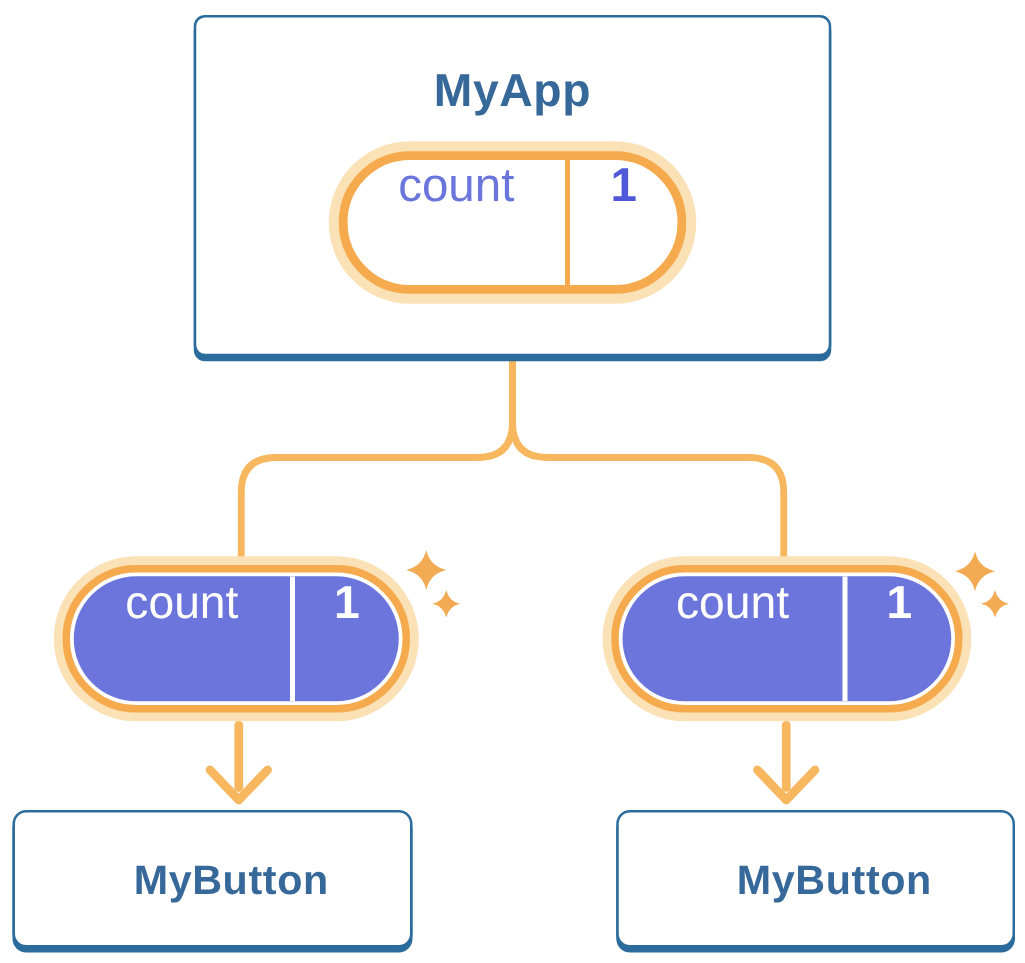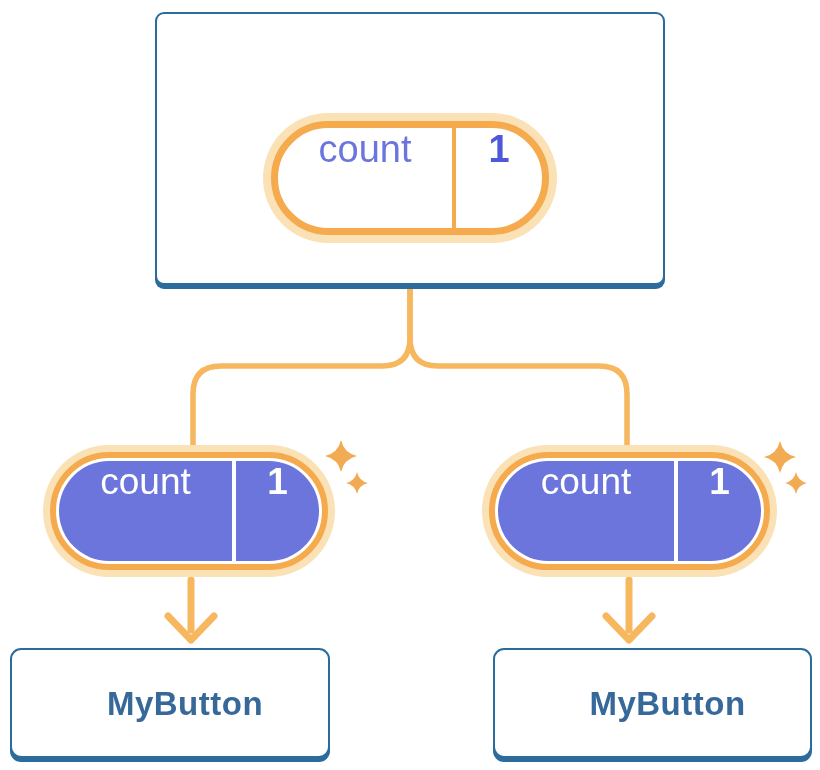--- a/index.html
+++ b/index.html
@@ -101,20 +101,21 @@
       <path class="sparkle" d="M357 472 Q359 481 368 483 Q359 485 357 494 Q355 485 346 483 Q355 481 357 472 Z"></path>
     </g>
 
     <g>
       <path class="sparkle" d="M780 441 Q783 454 796 457 Q783 460 780 473 Q777 460 764 457 Q777 454 780 441 Z"></path>
       <path class="sparkle" d="M796 472 Q798 481 807 483 Q798 485 796 494 Q794 485 785 483 Q794 481 796 472 Z"></path>
     </g>
   </svg>
 
   <div class="card root-card">
+    <div class="card-title">MyApp</div>
     <div class="pill">
       <div class="pill-ring">
         <div class="pill-seg name">
           <span class="state-name">count</span>
         </div>
         <div class="pill-divider"></div>
         <div class="pill-seg value">
           <span class="state-value">1</span>
         </div>
       </div>

